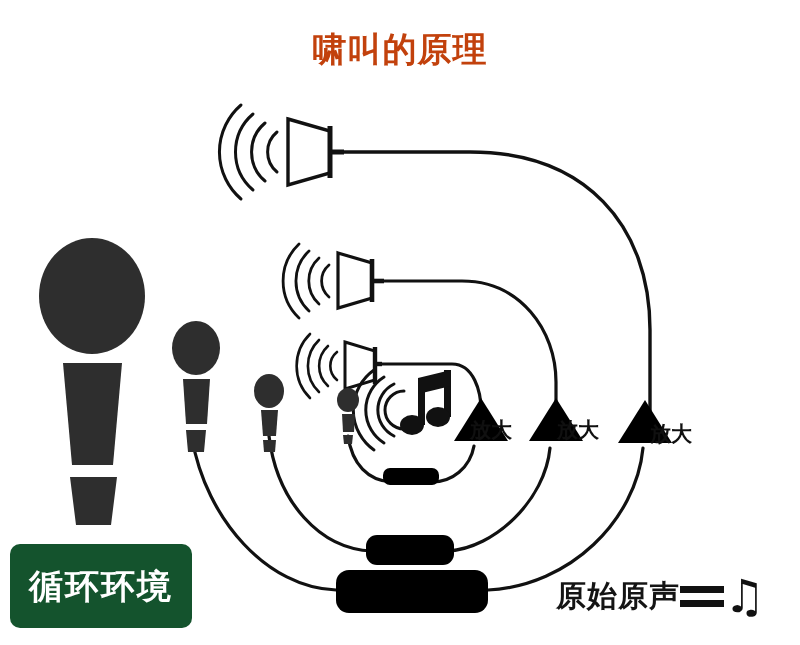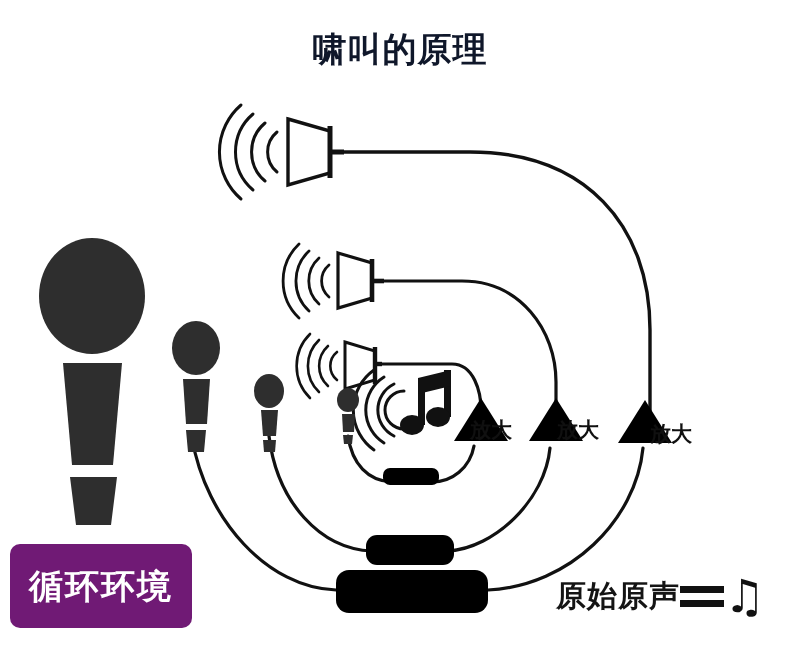--- a/index.html
+++ b/index.html
@@ -41,40 +41,40 @@
     font-family: "DejaVu Sans", "Liberation Sans", sans-serif;
   }
 
   #page-title {
     left: 0;
     right: 0;
     top: 32px;
     text-align: center;
     font-size: 34px;
     letter-spacing: 1px;
-    color: #0f172a;
+    color: #c2410c;
   }
 
   .amp-label {
     font-size: 21px;
     font-weight: 700;
     color: #101010;
     margin-top: 28px;
   }
   #amp-label-1 { left: 470px; top: 392px; }
   #amp-label-2 { left: 557px; top: 392px; }
   #amp-label-3 { left: 650px; top: 396px; }
 
   #loop-badge {
     position: absolute;
     left: 10px;
     top: 544px;
     width: 182px;
     height: 84px;
-    background: #701a75;
+    background: #14532d;
     border-radius: 10px;
     display: flex;
     align-items: center;
     justify-content: center;
   }
   #loop-badge-label {
     position: static;
     color: #ffffff;
     font-size: 34px;
     font-weight: 700;

